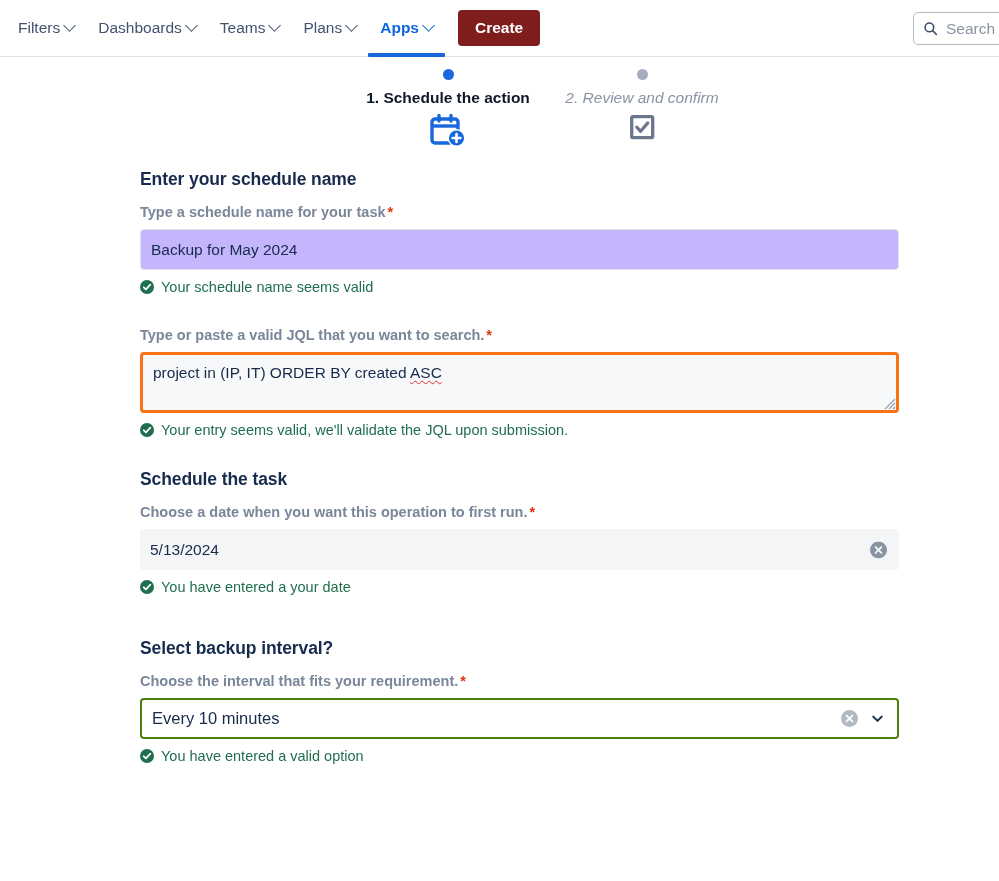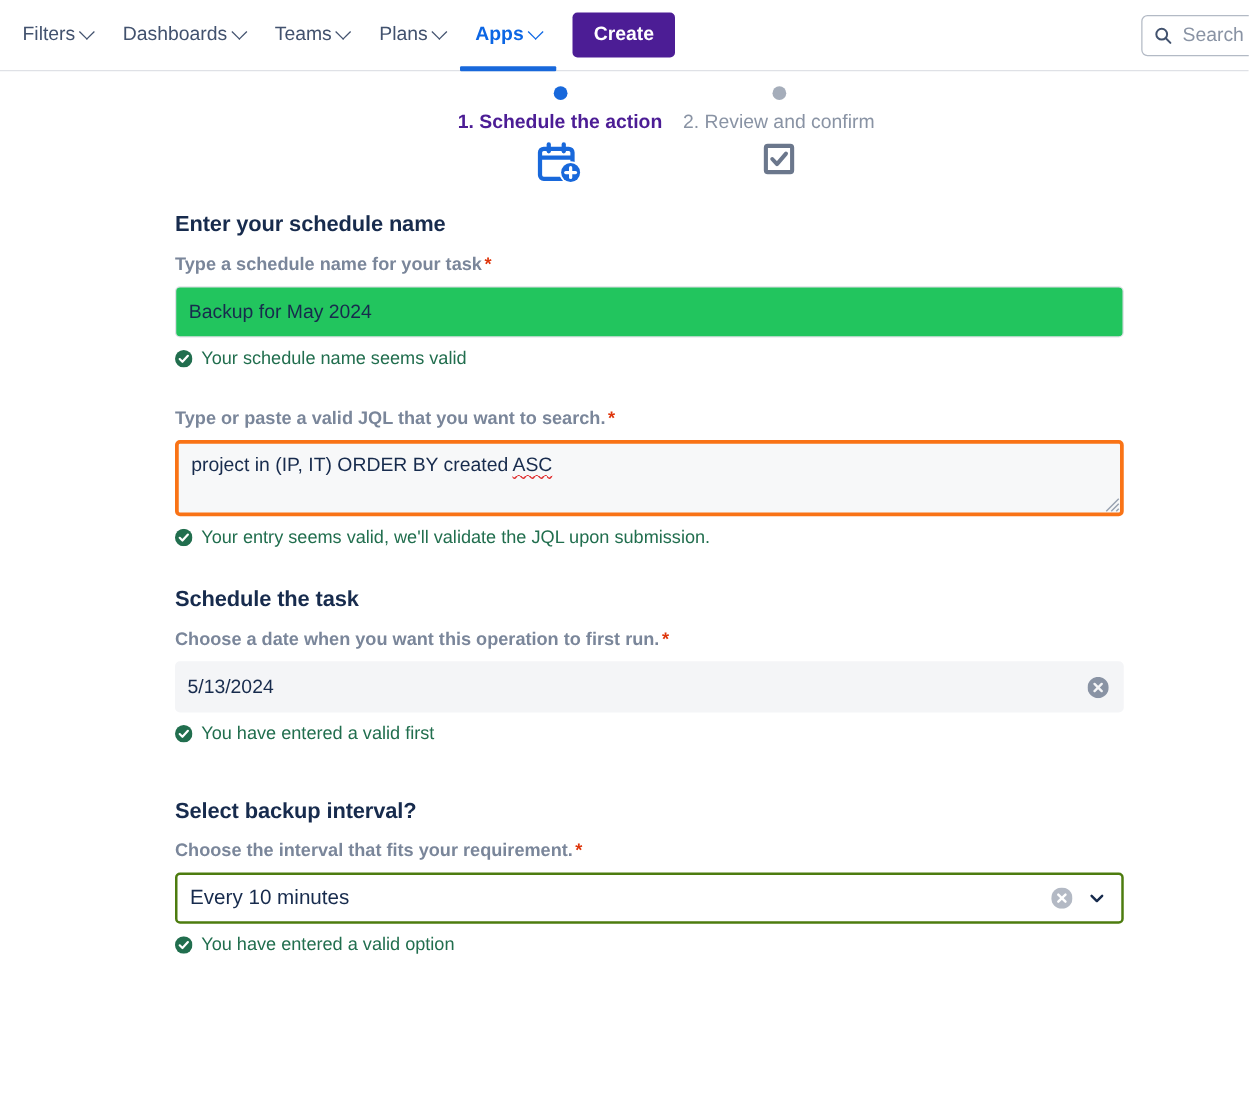--- a/index.html
+++ b/index.html
@@ -54,21 +54,21 @@
   }
   .chev {
     display: inline-block;
     width: 9px; height: 9px;
     border-right: 1.8px solid currentColor;
     border-bottom: 1.8px solid currentColor;
     transform: translateY(-3px) rotate(45deg);
   }
   .create-btn {
     margin-left: 13px;
-    background: #4c1d95;
+    background: #7f1d1d;
     color: #ffffff;
     font-size: 15.5px;
     font-weight: 700;
     border: none;
     border-radius: 4px;
     padding: 9px 17px;
     cursor: pointer;
     font-family: "Liberation Sans", sans-serif;
   }
   .search-wrap {
@@ -108,21 +108,21 @@
     border-radius: 50%;
     margin: 12px auto 0;
   }
   .step-dot.active { background: #1868db; }
   .step-dot.inactive { background: #a5adba; }
   .step-label {
     margin-top: 9px;
     font-size: 15.5px;
     white-space: nowrap;
   }
-  .step-label.active { color: #4c1d95; font-weight: 700; }
+  .step-label.active { color: #0f172a; font-weight: 700; }
   .step-label.inactive { color: #8993a4; }
   .step-icon { margin-top: 6px; height: 38px; }
 
   
   .form {
     position: relative;
     width: 841px;
     padding-left: 140px;
   }
   .section { margin-bottom: 0; }
@@ -141,21 +141,21 @@
   }
   .req { color: #de350b; margin-left: 2px; }
 
   .ctl {
     position: relative;
     width: 759px;
   }
   .text-input {
     width: 759px;
     height: 41px;
-    background: #22c55e;
+    background: #c4b5fd;
     border: 1px solid #dfe1e6;
     border-radius: 4px;
     font-size: 15.5px;
     color: #172b4d;
     padding: 0 10px;
     font-family: "Liberation Sans", sans-serif;
     outline: none;
   }
   .jql-area {
     width: 759px;
@@ -293,21 +293,21 @@
         <line x1="11" y1="2.5" x2="11" y2="8" stroke="#1868db" stroke-width="3.4" stroke-linecap="round"></line>
         <line x1="23" y1="2.5" x2="23" y2="8" stroke="#1868db" stroke-width="3.4" stroke-linecap="round"></line>
         <circle cx="28.5" cy="25" r="9" fill="#ffffff"></circle>
         <circle cx="28.5" cy="25" r="7.6" fill="#1868db"></circle>
         <line x1="24.6" y1="25" x2="32.4" y2="25" stroke="#ffffff" stroke-width="2.6" stroke-linecap="round"></line>
         <line x1="28.5" y1="21.1" x2="28.5" y2="28.9" stroke="#ffffff" stroke-width="2.6" stroke-linecap="round"></line>
       </svg>
     </div>
   </div>
 
-  <div class="step" style="left:543px; width:160px;">
+  <div class="step" style="left:562px; width:160px;font-style:italic;">
     <div class="step-dot inactive"></div>
     <div class="step-label inactive">2. Review and confirm</div>
     <div class="step-icon">
       <svg width="40" height="38" viewBox="0 0 40 38">
         <rect x="9.7" y="3.7" width="21" height="21" rx="1.5" fill="none" stroke="#6b778c" stroke-width="3.3"></rect>
         <polyline points="14.8,14.2 18.6,18.3 25.8,9.9" fill="none" stroke="#6b778c" stroke-width="3.2" stroke-linecap="round" stroke-linejoin="round"></polyline>
       </svg>
     </div>
   </div>
 </div>
@@ -363,21 +363,21 @@
         <circle cx="8" cy="8" r="8" fill="#8993a4"></circle>
         <line x1="5.3" y1="5.3" x2="10.7" y2="10.7" stroke="#f4f5f7" stroke-width="1.8" stroke-linecap="round"></line>
         <line x1="10.7" y1="5.3" x2="5.3" y2="10.7" stroke="#f4f5f7" stroke-width="1.8" stroke-linecap="round"></line>
       </svg>
     </div>
     <div class="valid-row">
       <svg class="check-badge" viewBox="0 0 16 16">
         <circle cx="8" cy="8" r="8" fill="#216e4e"></circle>
         <polyline points="4.3,8.3 6.8,10.8 11.8,5.3" fill="none" stroke="#ffffff" stroke-width="2" stroke-linecap="round" stroke-linejoin="round"></polyline>
       </svg>
-      <span class="valid-text">You have entered a valid first</span>
+      <span class="valid-text">You have entered a your date</span>
     </div>
   </div>
 
   <div class="section" style="margin-top:43px;">
     <div class="section-title">Select backup interval?</div>
     <div class="field-label">
       <span>Choose the interval that fits your requirement.</span><span class="req">*</span>
     </div>
     <div class="ctl">
       <div class="select-box">

